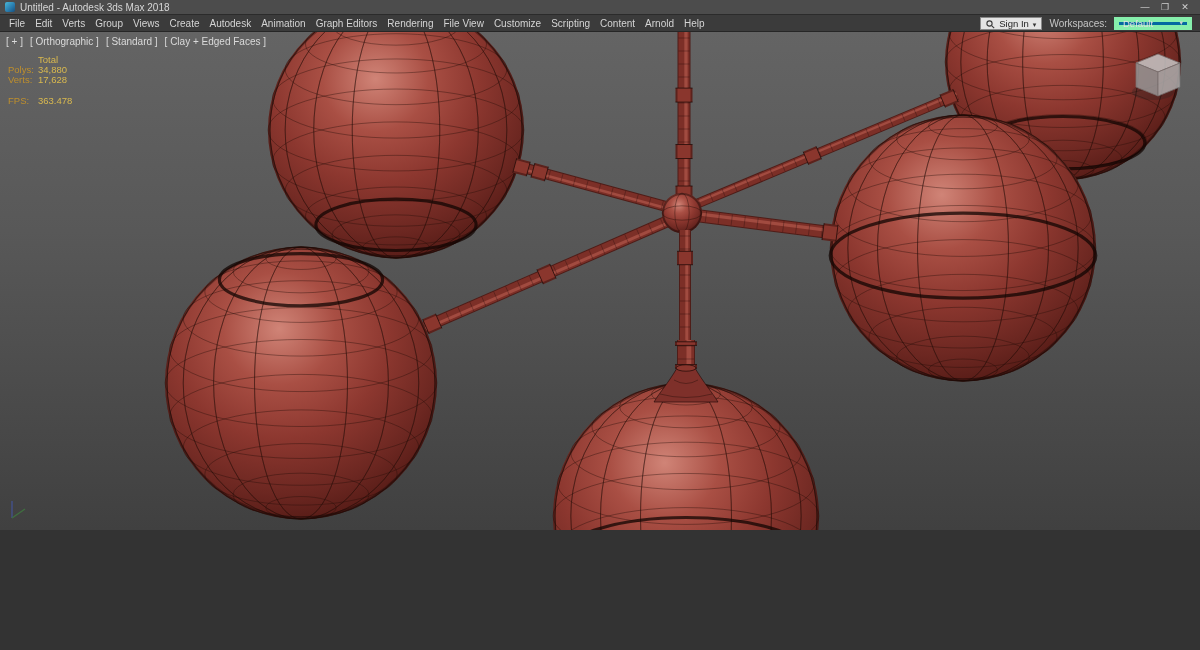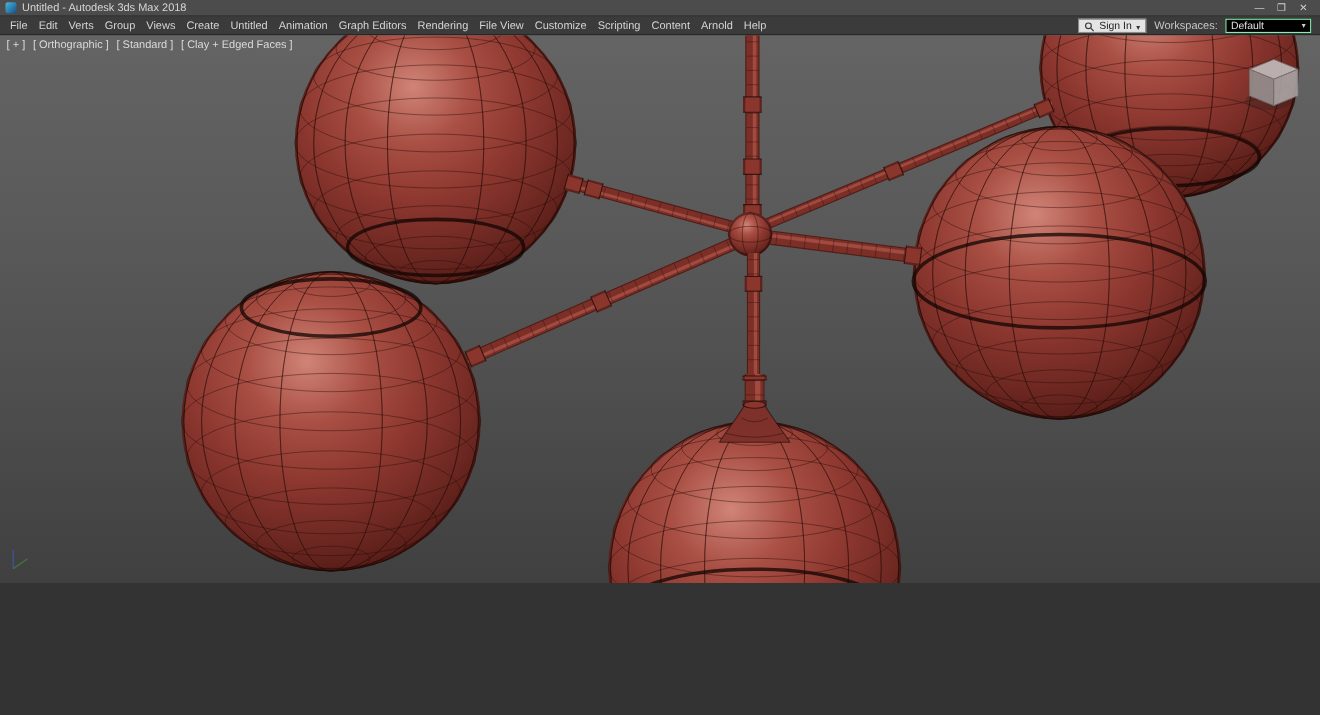--- a/index.html
+++ b/index.html
@@ -19,21 +19,21 @@
   
   .menubar{height:17px;background:#3b3b3b;display:flex;align-items:center;
     font-size:10px;color:#d4d4d4;padding-left:4px;border-bottom:1px solid #262626;}
   .menu-items{display:flex;align-items:center;}
   .menu-item{padding:2px 5px;white-space:nowrap;cursor:default;}
   .menu-right{margin-left:auto;display:flex;align-items:center;gap:7px;padding-right:8px;}
   .signin-box{display:flex;align-items:flex-end;gap:4px;background:#e4e4e4;color:#1e1e1e;
     font-size:9.5px;padding:0 5px;height:13px;border:1px solid #8a8a8a;}
   .signin-box .caret{color:#333;font-size:7px;}
   .ws-label{color:#c6c6c6;font-size:10px;white-space:nowrap;}
-  .ws-select{width:78px;height:13px;background:#000000;border:1px solid #86efac;
+  .ws-select{width:78px;height:13px;background:#0369a1;border:5px solid #86efac;
     display:flex;align-items:center;justify-content:space-between;padding:0 4px;
     font-size:9.5px;color:#e0e0e0;}
   .ws-select .caret{font-size:7px;color:#cfcfcf;}
 
   
   .viewport{position:relative;flex:1;overflow:hidden;
     background:linear-gradient(180deg,#646464 0%,#585858 40%,#4a4a4a 75%,#404040 100%);}
   #scene{position:absolute;left:0;top:0;width:1200px;height:618px;display:block;}
   .vp-label{position:absolute;left:6px;top:4px;display:flex;gap:7px;
     font-size:10px;color:#dadada;z-index:3;}
@@ -62,21 +62,21 @@
   </div>
 
   <div class="menubar">
     <div class="menu-items" id="menu-items">
         <span class="menu-item">File</span>
         <span class="menu-item">Edit</span>
         <span class="menu-item">Verts</span>
         <span class="menu-item">Group</span>
         <span class="menu-item">Views</span>
         <span class="menu-item">Create</span>
-        <span class="menu-item">Untitled</span>
+        <span class="menu-item">Autodesk</span>
         <span class="menu-item">Animation</span>
         <span class="menu-item">Graph Editors</span>
         <span class="menu-item">Rendering</span>
         <span class="menu-item">File View</span>
         <span class="menu-item">Customize</span>
         <span class="menu-item">Scripting</span>
         <span class="menu-item">Content</span>
         <span class="menu-item">Arnold</span>
         <span class="menu-item">Help</span>
       </div>
@@ -414,20 +414,38 @@
         <ellipse cx="686" cy="368" rx="10" ry="3.2" fill="#8a362d" stroke="rgba(28,9,6,0.7)" stroke-width="1"></ellipse>
       </svg>
 
     <div class="vp-label" id="vp-label">
         <span>[ + ]</span>
         <span>[ Orthographic ]</span>
         <span>[ Standard ]</span>
         <span>[ Clay + Edged Faces ]</span>
       </div>
 
+    <div class="stats">
+      <div class="stat-row">
+        <span class="stat-label"></span>
+        <span class="stat-val">Total</span>
+      </div>
+      <div class="stat-row">
+        <span class="stat-label">Polys:</span>
+        <span class="stat-val">34,880</span>
+      </div>
+      <div class="stat-row">
+        <span class="stat-label">Verts:</span>
+        <span class="stat-val">17,628</span>
+      </div>
+      <div class="stat-row fps-row">
+        <span class="stat-label">FPS:</span>
+        <span class="stat-val">363.478</span>
+      </div>
+    </div>
 
     <div class="viewcube">
       <svg width="60" height="60" viewBox="0 0 60 60">
         <ellipse cx="25" cy="46" rx="21" ry="8" fill="rgba(35,35,35,0.32)"></ellipse>
         <polygon points="30,8 52,17 30,26 8,17" fill="#c6c6c6" stroke="#787878" stroke-width="0.8"></polygon>
         <polygon points="8,17 30,26 30,50 8,41" fill="#969696" stroke="#787878" stroke-width="0.8"></polygon>
         <polygon points="30,26 52,17 52,41 30,50" fill="#adadad" stroke="#787878" stroke-width="0.8"></polygon>
       </svg>
     </div>
 

